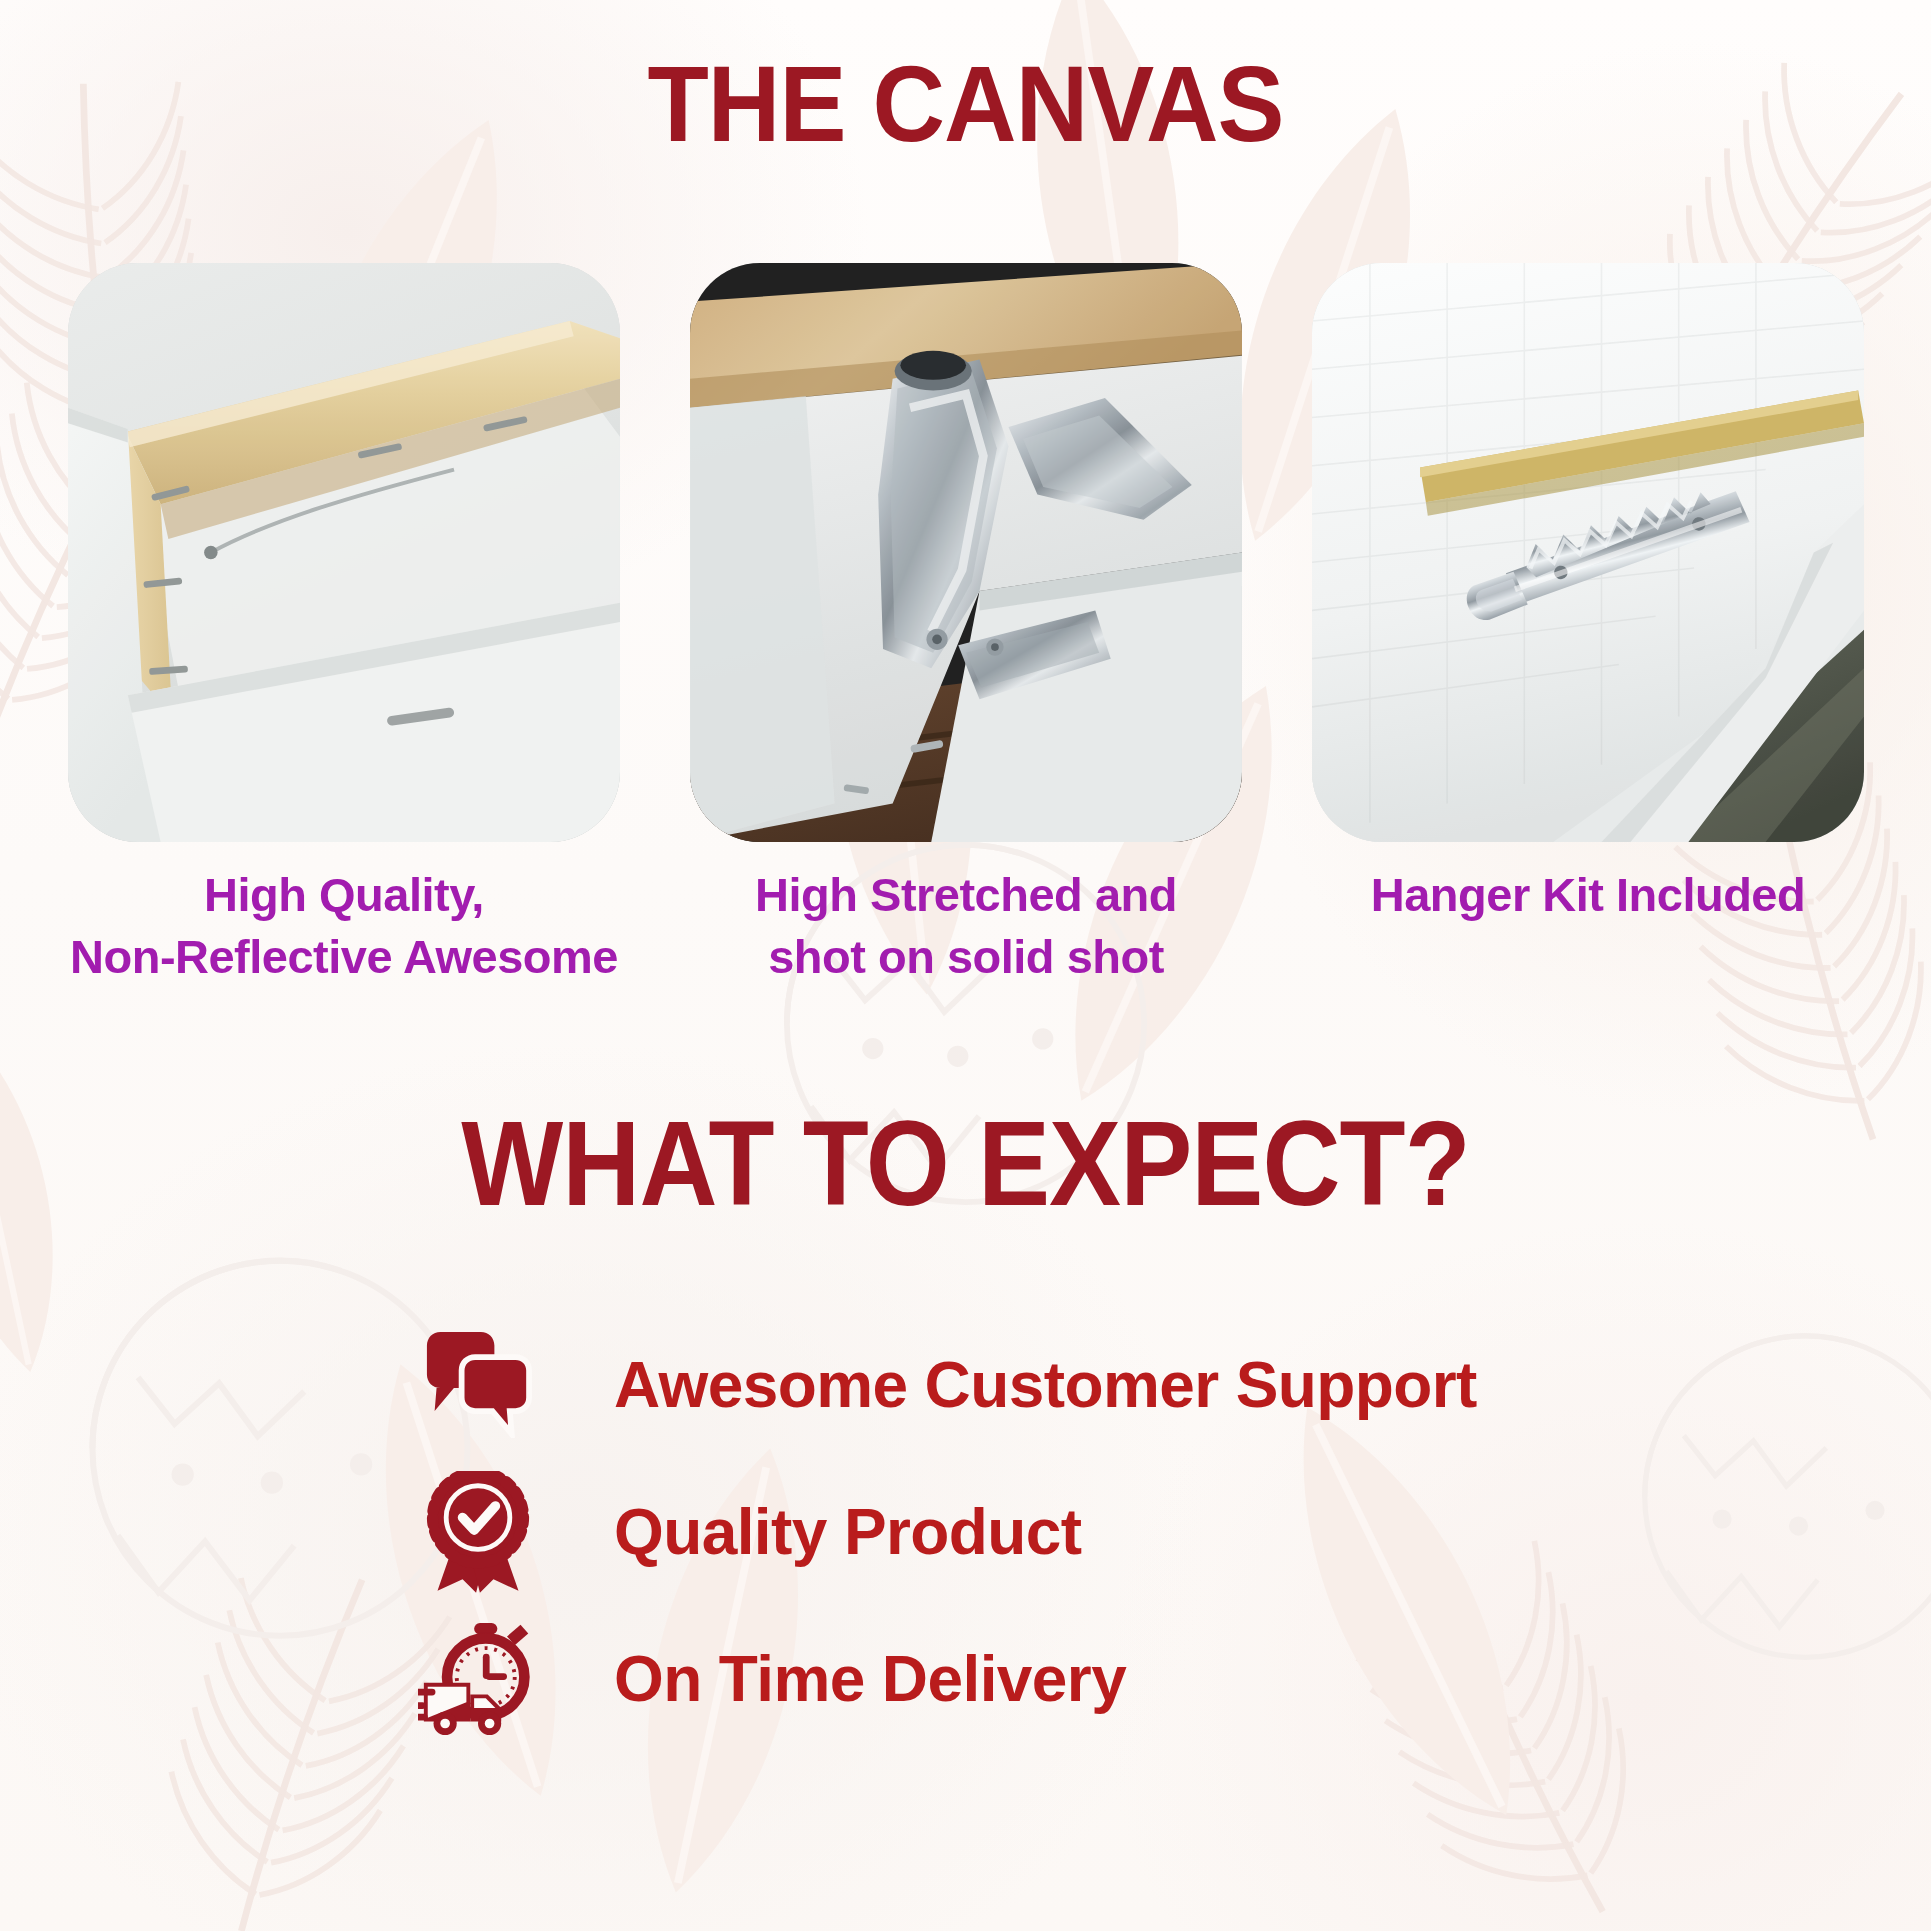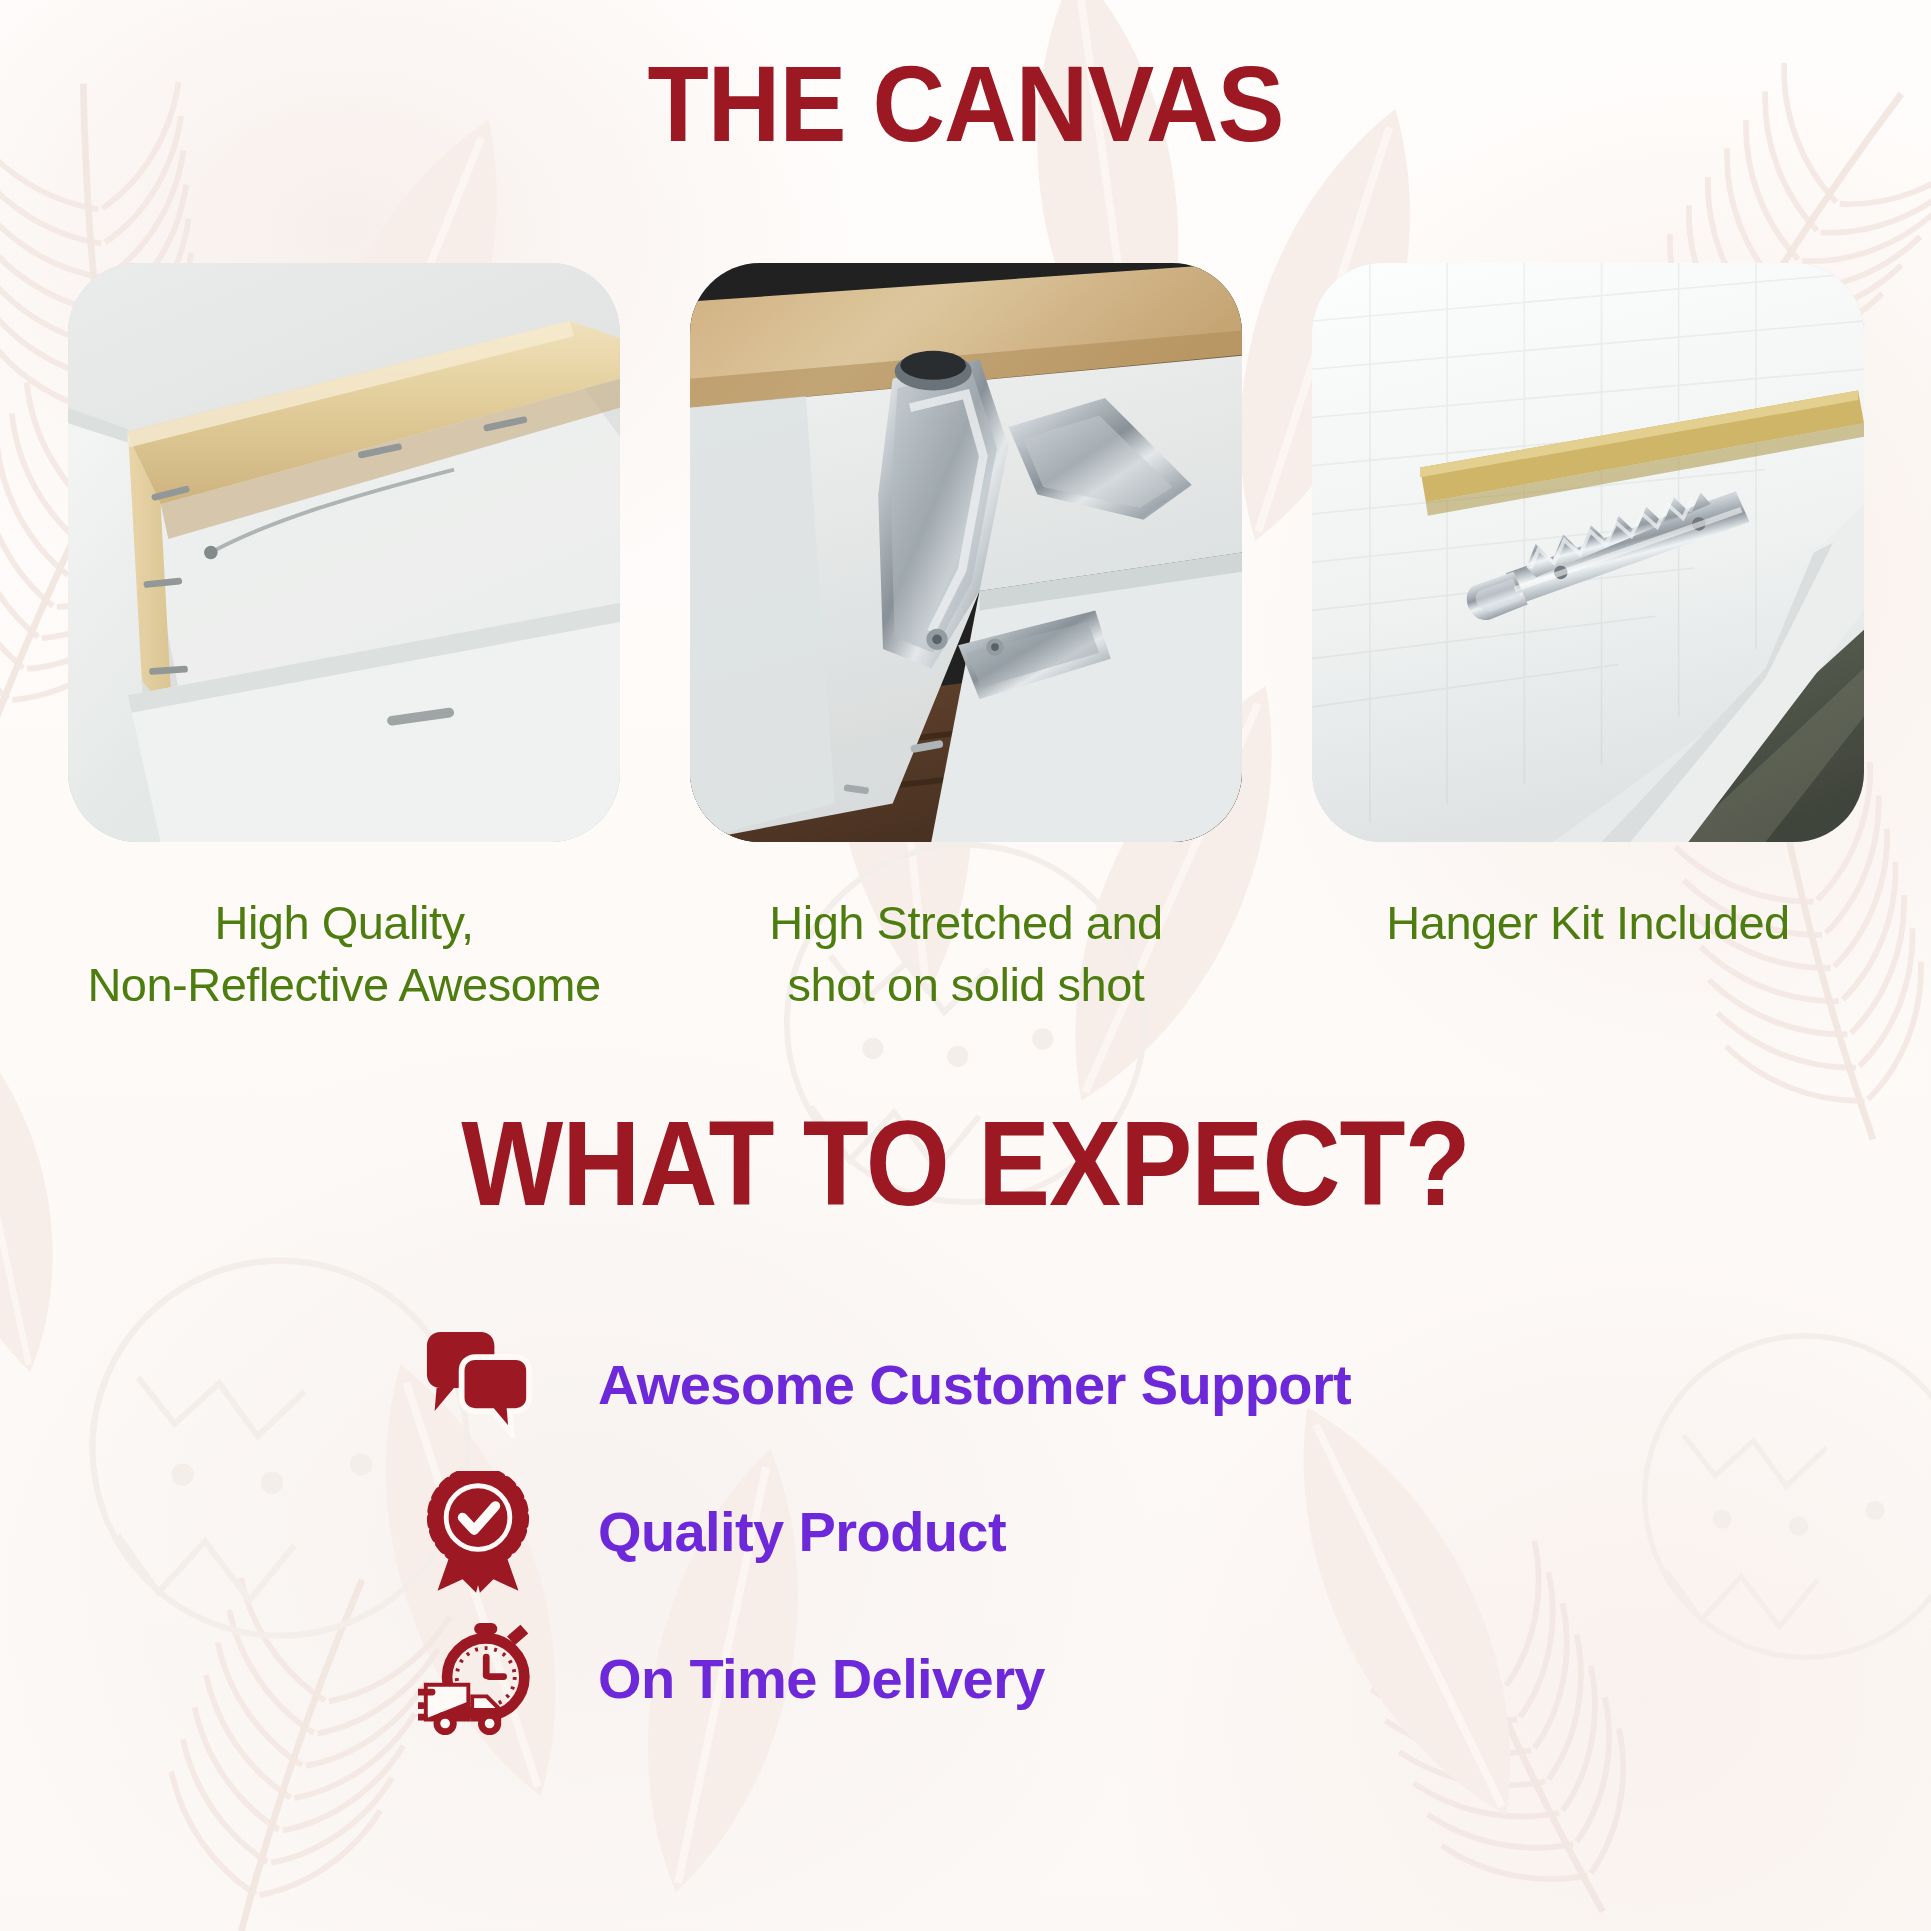--- a/index.html
+++ b/index.html
@@ -75,25 +75,25 @@
     width: 552px;
     height: 579px;
     border-radius: 70px;
     overflow: hidden;
     position: relative;
     background: #d9dbda;
   }
   .photo-frame svg { display: block; width: 552px; height: 579px; }
 
   .photo-caption {
-    margin-top: 50px;
+    margin-top: 22px;
     text-align: center;
     font-size: 47px;
-    font-weight: 400;
-    color: #4d7c0f;
+    font-weight: 700;
+    color: #a21caf;
     line-height: 1.32;
     letter-spacing: -0.5px;
   }
 
   
   #expect-list {
     position: absolute;
     top: 1311px;
     left: 415px;
     width: 1255px;
@@ -106,24 +106,24 @@
   .expect-icon {
     width: 126px;
     min-width: 126px;
     height: 126px;
     display: flex;
     align-items: center;
     justify-content: center;
   }
   .expect-icon svg { display: block; }
   .expect-label {
-    margin-left: 57px;
-    font-size: 56px;
+    margin-left: 73px;
+    font-size: 64px;
     font-weight: 700;
-    color: #6d28d9;
+    color: #b91c1c;
     letter-spacing: -0.6px;
     white-space: nowrap;
   }
 </style>
 </head>
 <body>
 
 <div id="bg-watermarks">
   <svg viewBox="0 0 2000 2000" xmlns="http://www.w3.org/2000/svg" aria-hidden="true">
     <defs>

